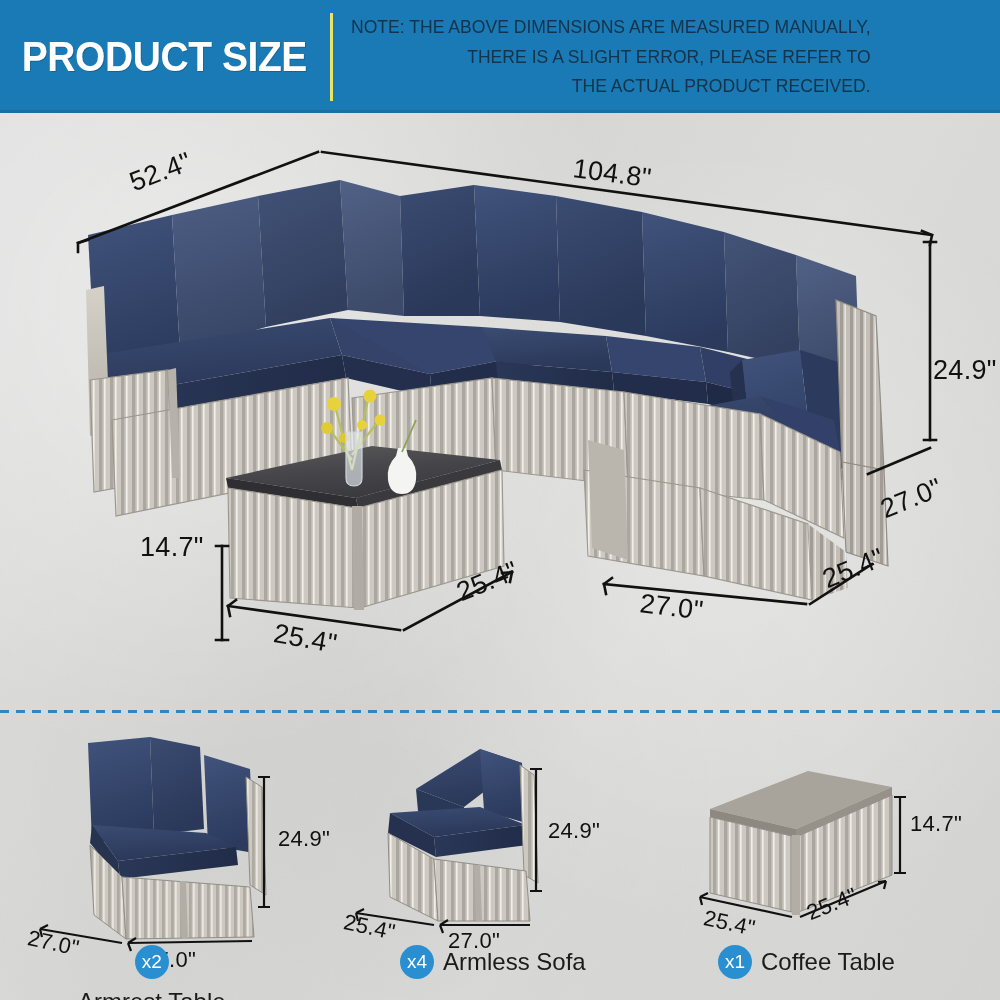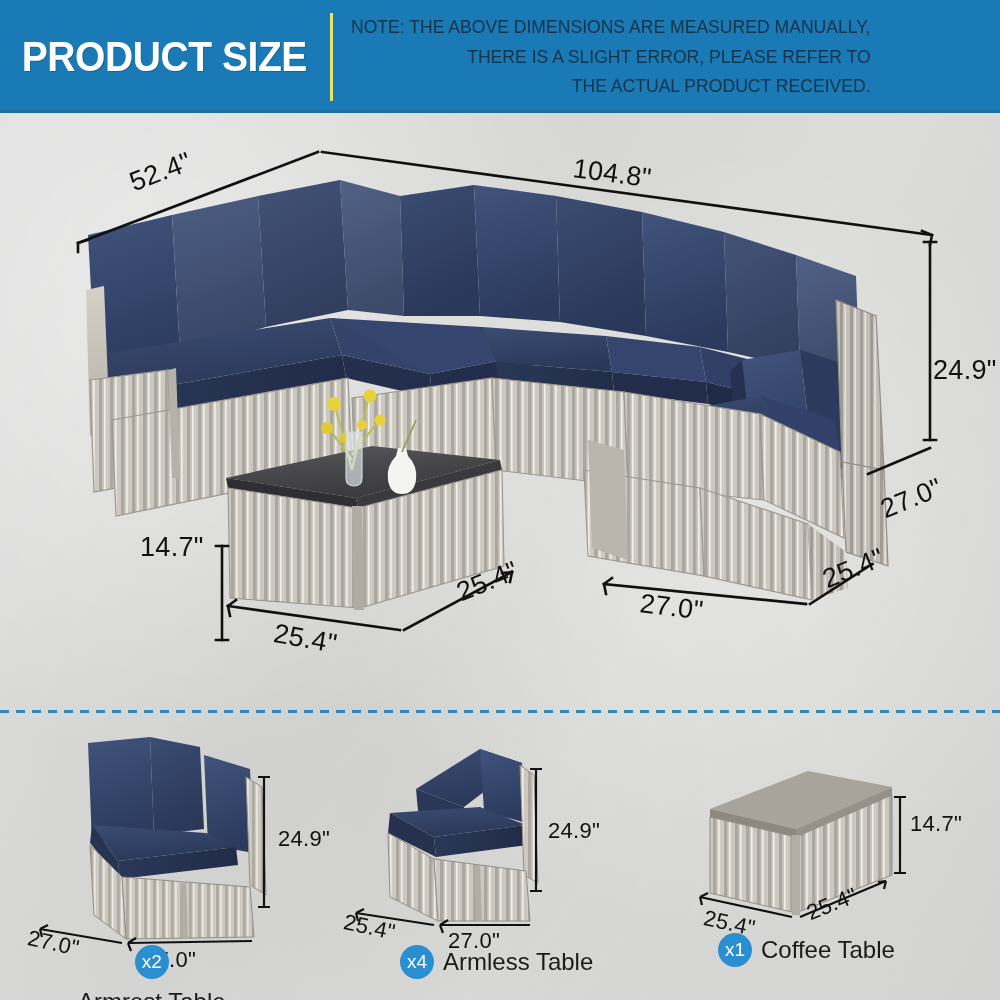--- a/index.html
+++ b/index.html
@@ -364,21 +364,21 @@
         <path d="M110,200 L118,195 M110,200 L113,208"></path>
         <path d="M26,188 L104,200"></path>
         <path d="M26,188 L34,184 M26,188 L28,196"></path>
       </g>
     </svg>
     <div class="dim small" style="left:218px; top:93px;">24.9"</div>
     <div class="dim small" style="left:118px; top:203px;">27.0"</div>
     <div class="dim small" style="left:14px; top:184px; transform:rotate(12deg); transform-origin:left center;">25.4"</div>
     <div class="item-caption" style="left:70px; top:220px;">
       <div class="badge">x4</div>
-      <div class="caption-text">Armless Table</div>
+      <div class="caption-text">Armless Sofa</div>
     </div>
   </div>
 
   <div class="item" style="left:680px; top:0; width:320px; height:275px;">
     <svg viewBox="0 0 320 230" width="320" height="230">
 
       <path d="M30,84 L128,46 L212,62 L116,104 Z" fill="#a8a49c"></path>
       <path d="M30,84 L116,104 L116,112 L30,92 Z" fill="#8d8981"></path>
       <path d="M116,104 L212,62 L212,70 L116,112 Z" fill="#96928a"></path>
 
@@ -391,19 +391,19 @@
         <path d="M214,72 L226,72 M214,148 L226,148"></path>
         <path d="M20,172 L112,192"></path>
         <path d="M20,172 L28,168 M20,172 L22,180"></path>
         <path d="M120,192 L206,156"></path>
         <path d="M206,156 L198,157 M206,156 L204,164"></path>
       </g>
     </svg>
     <div class="dim small" style="left:230px; top:86px;">14.7"</div>
     <div class="dim small" style="left:24px; top:180px; transform:rotate(12deg); transform-origin:left center;">25.4"</div>
     <div class="dim small" style="left:128px; top:176px; transform:rotate(-22deg); transform-origin:left center;">25.4"</div>
-    <div class="item-caption" style="left:38px; top:208px;">
+    <div class="item-caption" style="left:38px; top:220px;">
       <div class="badge">x1</div>
       <div class="caption-text">Coffee Table</div>
     </div>
   </div>
 
 </div>
 
 </body></html>

